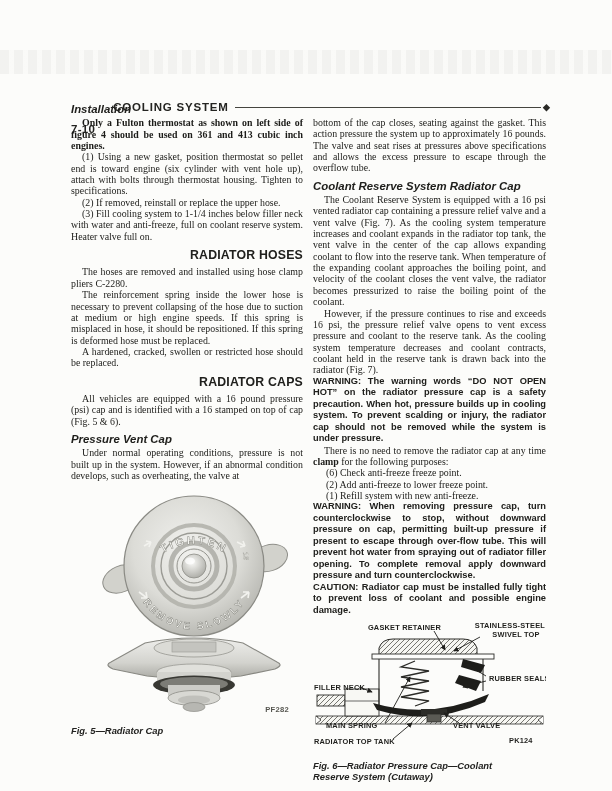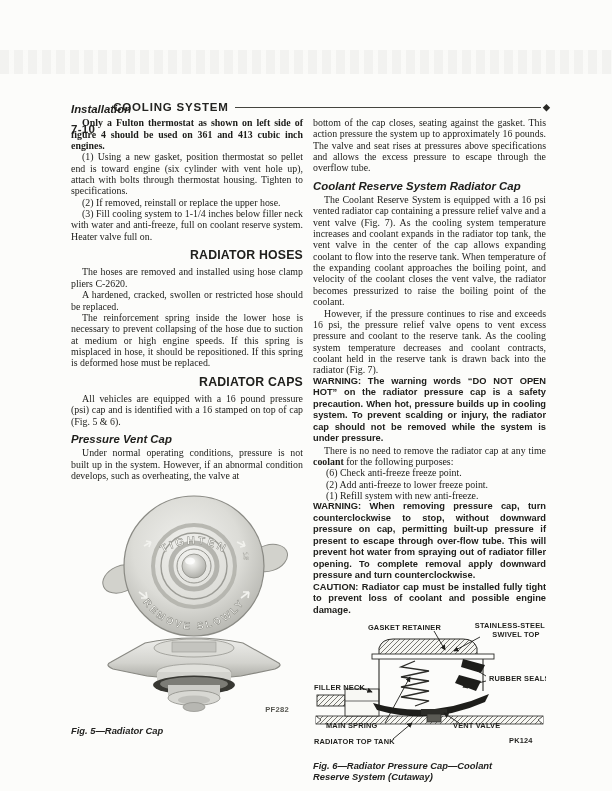--- a/index.html
+++ b/index.html
@@ -60,23 +60,23 @@
   </div>
 
   <div class="col col-left">
     <p class="h-sub">Installation</p>
     <p class="para bold-serif">Only a Fulton thermostat as shown on left side of figure 4 should be used on 361 and 413 cubic inch engines.</p>
     <p class="para">(1) Using a new gasket, position thermostat so pellet end is toward engine (six cylinder with vent hole up), attach with bolts through thermostat housing. Tighten to specifications.</p>
     <p class="para">(2) If removed, reinstall or replace the upper hose.</p>
     <p class="para">(3) Fill cooling system to 1-1/4 inches below filler neck with water and anti-freeze, full on coolant reserve system. Heater valve full on.</p>
 
     <p class="h-section">RADIATOR HOSES</p>
-    <p class="para">The hoses are removed and installed using hose clamp pliers C-2620.</p>
+    <p class="para">The hoses are removed and installed using hose clamp pliers C-2280.</p>
+    <p class="para">The reinforcement spring inside the lower hose is necessary to prevent collapsing of the hose due to suction at medium or high engine speeds. If this spring is misplaced in hose, it should be repositioned. If this spring is deformed hose must be replaced.</p>
     <p class="para">A hardened, cracked, swollen or restricted hose should be replaced.</p>
-    <p class="para">The reinforcement spring inside the lower hose is necessary to prevent collapsing of the hose due to suction at medium or high engine speeds. If this spring is misplaced in hose, it should be repositioned. If this spring is deformed hose must be replaced.</p>
 
     <p class="h-section">RADIATOR CAPS</p>
     <p class="para">All vehicles are equipped with a 16 pound pressure (psi) cap and is identified with a 16 stamped on top of cap (Fig. 5 &amp; 6).</p>
 
     <p class="h-sub">Pressure Vent Cap</p>
     <p class="para">Under normal operating conditions, pressure is not built up in the system. However, if an abnormal condition develops, such as overheating, the valve at</p>
 
     <div class="figure">
       <svg width="232" height="232" viewBox="0 0 232 232">
         <defs>
@@ -148,21 +148,21 @@
 
   <div class="col col-right">
     <p class="noindent">bottom of the cap closes, seating against the gasket. This action pressure the system up to approximately 16 pounds. The valve and seat rises at pressures above specifications and allows the excess pressure to escape through the overflow tube.</p>
 
     <p class="h-sub">Coolant Reserve System Radiator Cap</p>
     <p class="para">The Coolant Reserve System is equipped with a 16 psi vented radiator cap containing a pressure relief valve and a vent valve (Fig. 7). As the cooling system temperature increases and coolant expands in the radiator top tank, the vent valve in the center of the cap allows expanding coolant to flow into the reserve tank. When temperature of the expanding coolant approaches the boiling point, and velocity of the coolant closes the vent valve, the radiator becomes pressurized to raise the boiling point of the coolant.</p>
     <p class="para">However, if the pressure continues to rise and exceeds 16 psi, the pressure relief valve opens to vent excess pressure and coolant to the reserve tank. As the cooling system temperature decreases and coolant contracts, coolant held in the reserve tank is drawn back into the radiator (Fig. 7).</p>
 
     <p class="warn">WARNING: The warning words “DO NOT OPEN HOT” on the radiator pressure cap is a safety precaution. When hot, pressure builds up in cooling system. To prevent scalding or injury, the radiator cap should not be removed while the system is under pressure.</p>
 
-    <p class="para"><span>There is no need to remove the radiator cap at any time </span><span class="bold-serif">coolant</span><span> for the following purposes:</span></p>
+    <p class="para"><span>There is no need to remove the radiator cap at any time </span><span class="bold-serif">clamp</span><span> for the following purposes:</span></p>
 
     <p class="list-item">(6) Check anti-freeze freeze point.</p>
     <p class="list-item">(2) Add anti-freeze to lower freeze point.</p>
     <p class="list-item">(1) Refill system with new anti-freeze.</p>
 
     <p class="warn">WARNING: When removing pressure cap, turn counterclockwise to stop, without downward pressure on cap, permitting built-up pressure if present to escape through over-flow tube. This will prevent hot water from spraying out of radiator filler opening. To complete removal apply downward pressure and turn counterclockwise.</p>
     <p class="warn">CAUTION: Radiator cap must be installed fully tight to prevent loss of coolant and possible engine damage.</p>
 
     <div class="figure">
       <svg width="233" height="132" viewBox="0 0 233 132">

